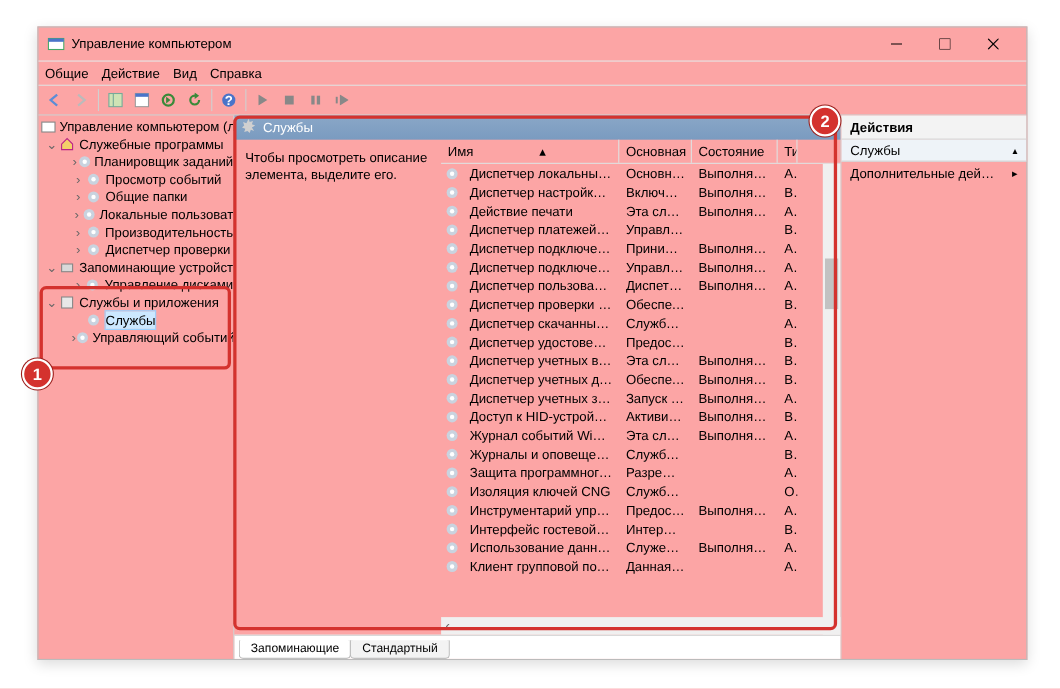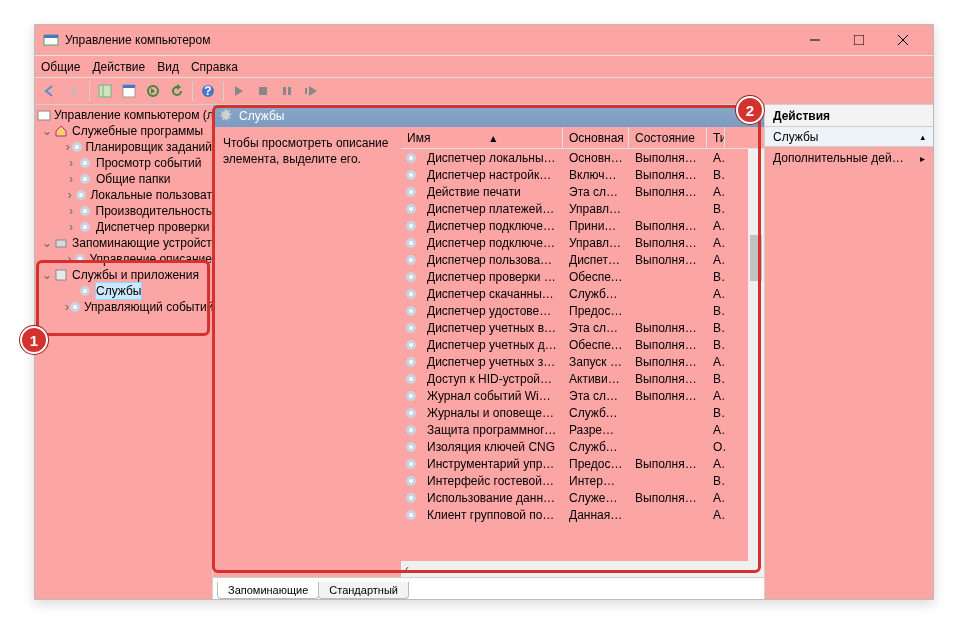--- a/index.html
+++ b/index.html
@@ -265,21 +265,21 @@
       </ul>
       <ul class="tree" id="g2-items">
           <li style="padding-left: 30px;">
             <span class="tw">›</span>
             <span class="ticon">
               <svg class="gear" width="12" height="12">
                 <circle cx="6" cy="6" r="5" fill="#c9d3df"></circle>
                 <circle cx="6" cy="6" r="2" fill="#fff"></circle>
               </svg>
             </span>
-            <span class="label">Управление описание</span>
+            <span class="label">Управление дисками</span>
           </li>
         </ul>
       <ul class="tree">
         <li style="padding-left:6px">
             <span class="tw">⌄</span>
             <span class="ticon">
               <svg width="14" height="14">
                 <rect x="2" y="2" width="10" height="10" fill="#e8e8e8" stroke="#888"></rect>
               </svg>
             </span>

